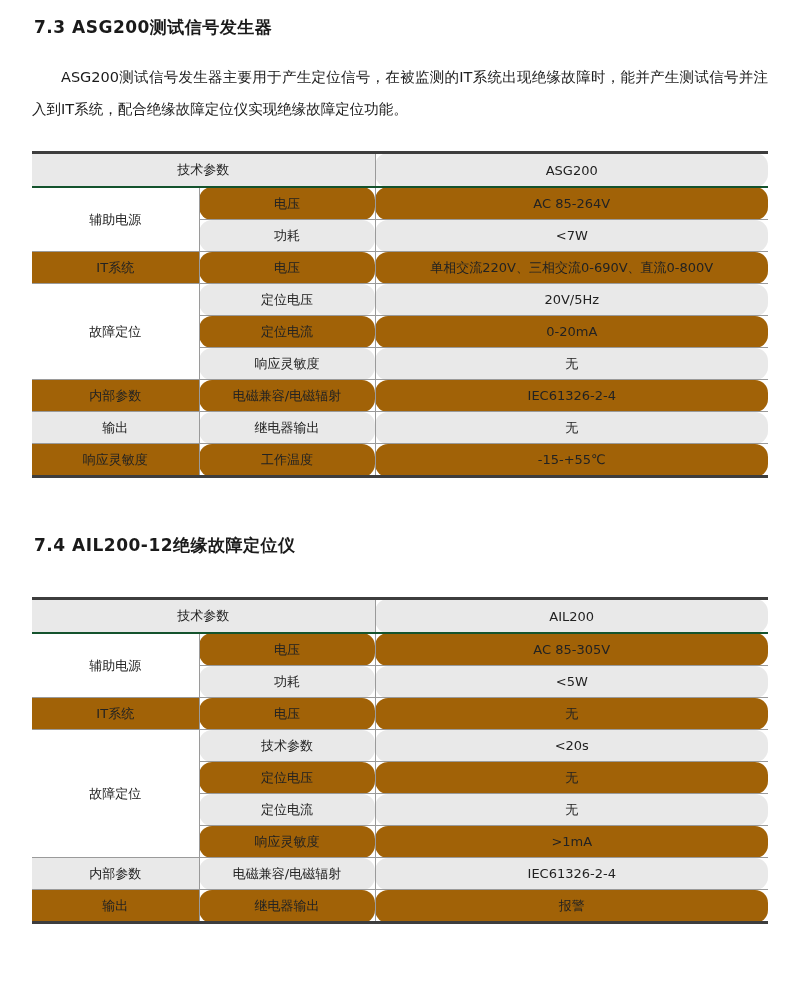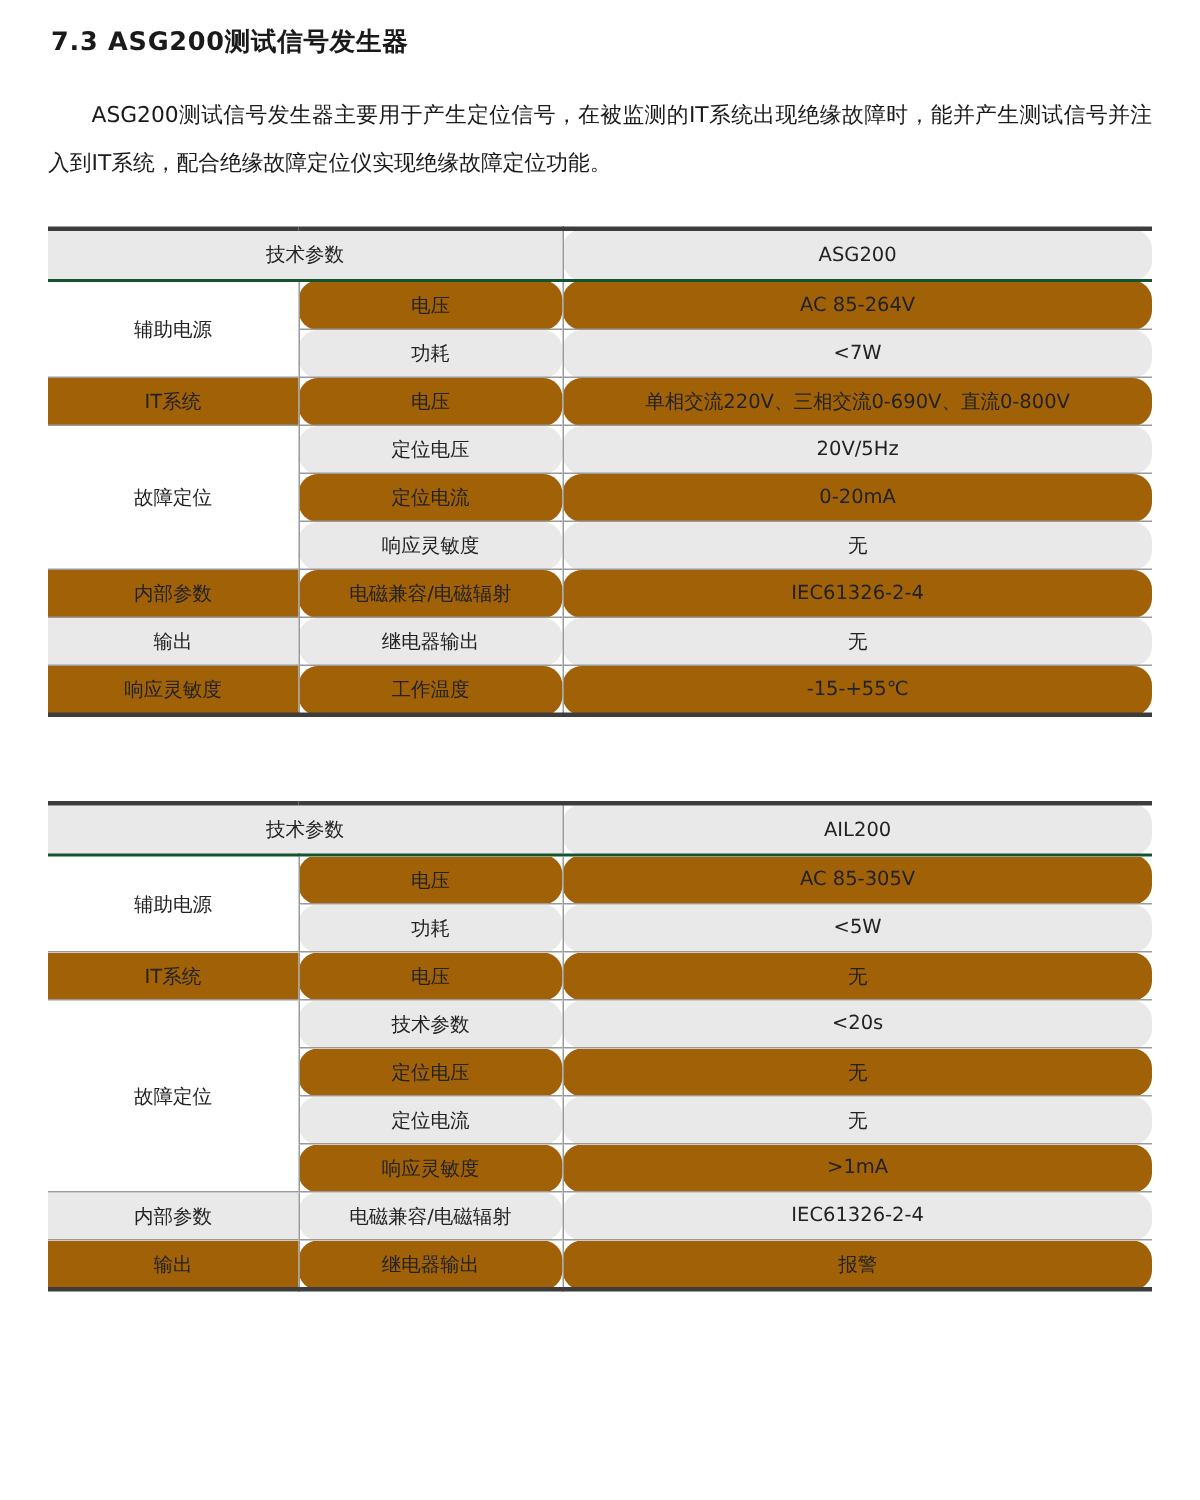--- a/index.html
+++ b/index.html
@@ -127,20 +127,21 @@
         <tr>
           <td>响应灵敏度</td>
           <td class="vline">工作温度</td>
           <td class="vline">-15-+55℃</td>
         </tr>
       </tbody>
     </table>
   </section>
 
   <section style="margin-top:56px;">
+    <h2 class="sec-heading">7.4 AIL200-12绝缘故障定位仪</h2>
 
     <table class="spec-table t2">
       <colgroup>
         <col class="col-group">
           <col class="col-param">
           <col>
       </colgroup>
       <thead>
         <tr>
           <th colspan="2">技术参数</th>

